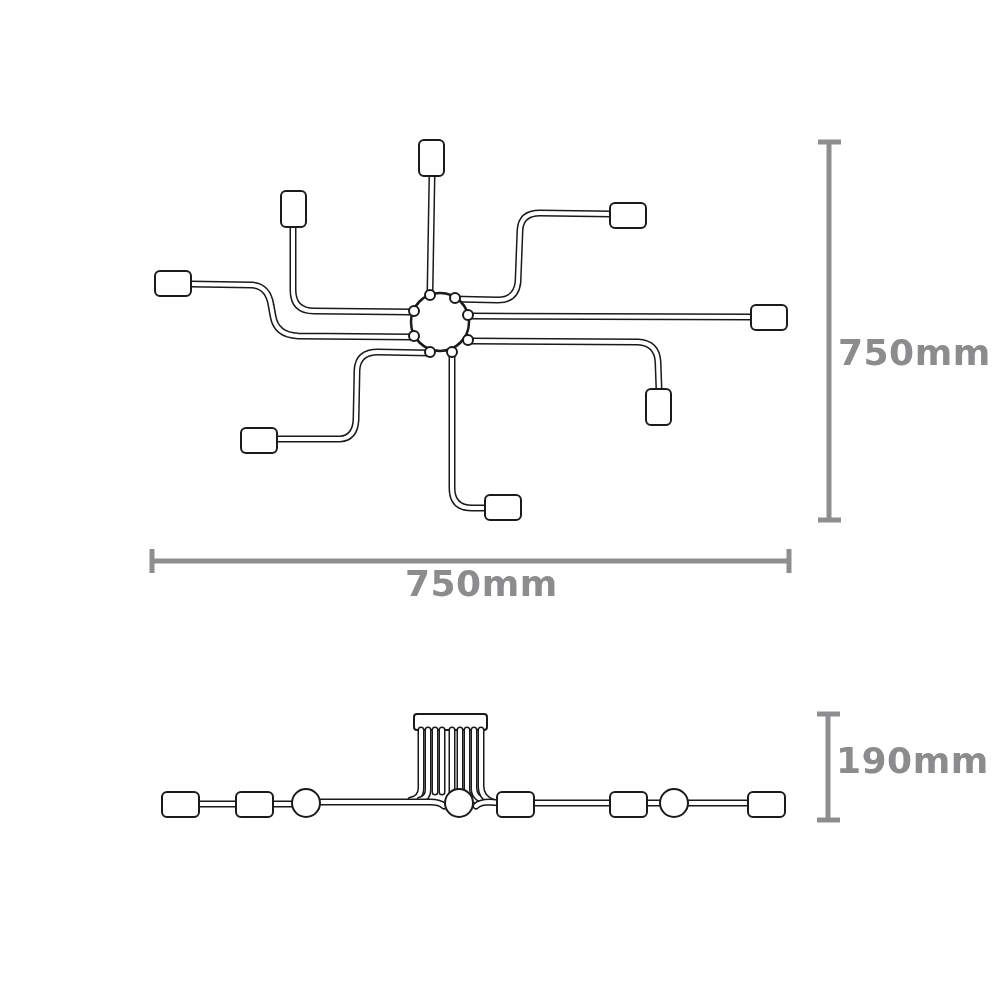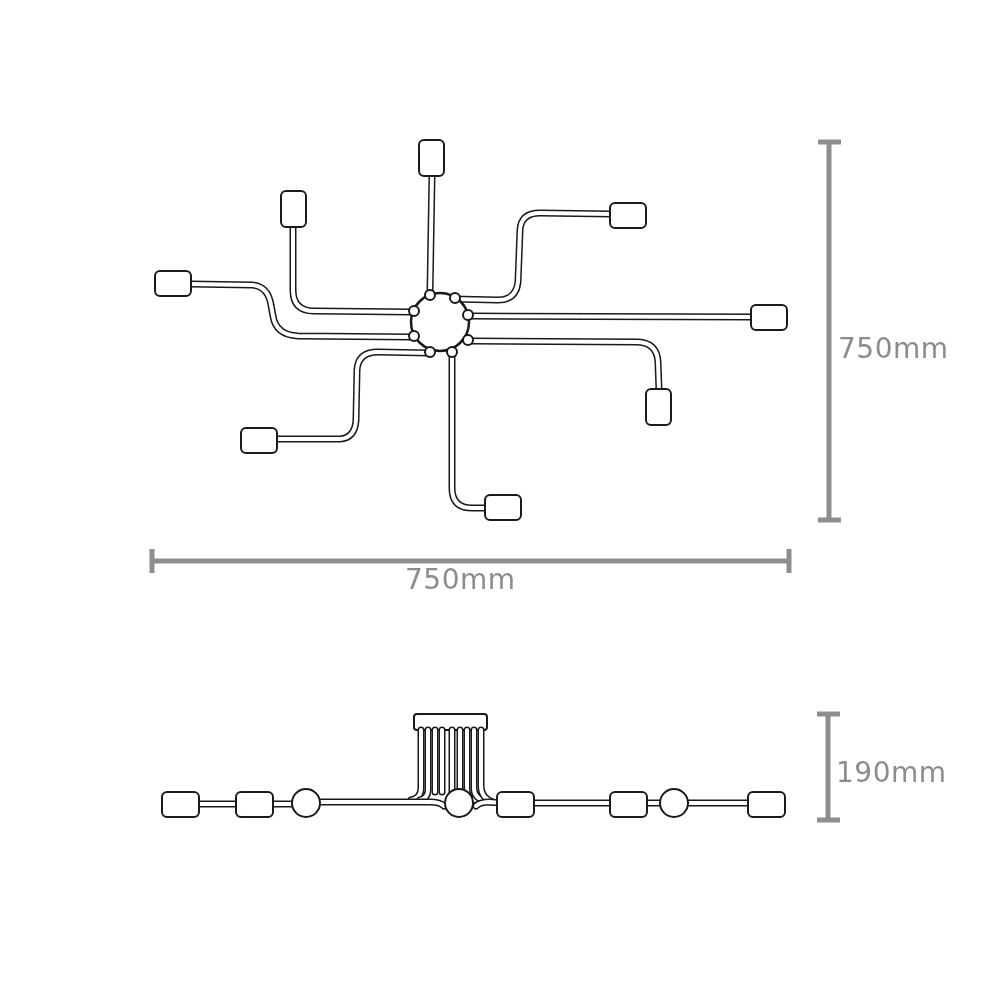--- a/index.html
+++ b/index.html
@@ -17,22 +17,22 @@
     .canvas {
       position: absolute;
       left: 0; top: 0;
       width: 1000px;
       height: 1000px;
     }
     .dim-label {
       position: absolute;
       color: #8c8c8e;
       font-family: "DejaVu Sans", sans-serif;
-      font-weight: 400;
-      font-size: 28px;
+      font-weight: 700;
+      font-size: 36px;
       letter-spacing: 0.5px;
       line-height: 1;
       white-space: nowrap;
     }
     .tube-outer { fill: none; stroke: #1a1a1a; stroke-width: 7; stroke-linecap: round; stroke-linejoin: round; }
     .tube-inner { fill: none; stroke: #ffffff; stroke-width: 4; stroke-linecap: round; stroke-linejoin: round; }
     .socket { fill: #ffffff; stroke: #1a1a1a; stroke-width: 2; }
     .hub { fill: #ffffff; stroke: #1a1a1a; stroke-width: 2.5; }
     .dim-line { stroke: #8e8e90; stroke-width: 5; fill: none; }
   </style>
@@ -170,14 +170,14 @@
       <line class="dim-line" x1="817" y1="714" x2="840" y2="714"></line>
       <line class="dim-line" x1="817" y1="820" x2="840" y2="820"></line>
     </g>
   </svg>
 
   
   <div class="dim-label" style="left:838px; top:335px;">750mm</div>
 
   <div class="dim-label" style="left:405px; top:566px;">750mm</div>
 
-  <div class="dim-label" style="left:836px; top:759px;">190mm</div>
+  <div class="dim-label" style="left:836px; top:743px;">190mm</div>
 </div>
 
 </body></html>

